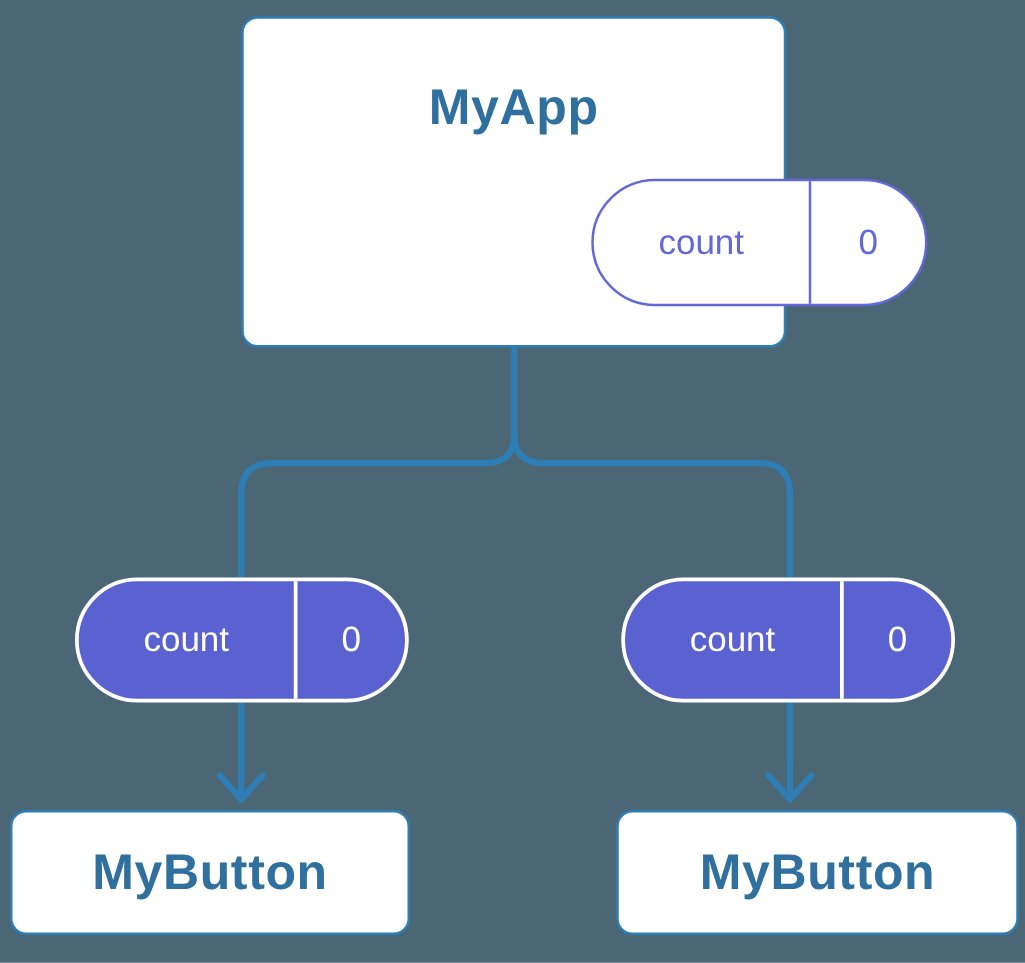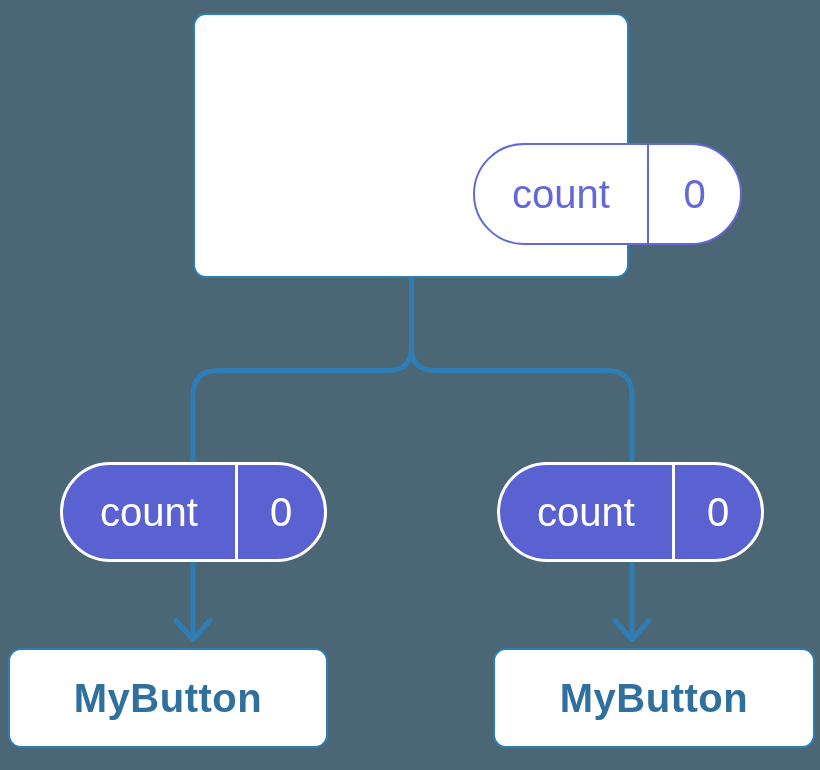--- a/index.html
+++ b/index.html
@@ -56,21 +56,21 @@
   }
   .box-root .component-title {
     margin-top: 51px;
   }
   .state-pill {
     box-sizing: border-box;
     display: flex;
     align-items: stretch;
     border-radius: 60px;
     z-index: 3;
-    font-size: 40px;
+    font-size: 28px;
     line-height: 1;
     justify-content: space-between;
   }
   .pill-outline {
     position: absolute;
     left: 278px;
     top: 128px;
     width: 269px;
     height: 102px;
     background: #FFFFFF;
@@ -111,20 +111,21 @@
   <svg class="connector-layer" width="820" height="770" viewBox="0 0 820 770">
     <g fill="none" stroke="#2F7DB5" stroke-width="5">
       <path d="M 411.5 276 L 411.5 348 Q 411.5 370.5 388 370.5 L 218 370.5 Q 193 370.5 193 395.5 L 193 636"></path>
       <path d="M 411.5 348 Q 411.5 370.5 435 370.5 L 607 370.5 Q 632 370.5 632 395.5 L 632 636"></path>
       <path stroke-linecap="round" stroke-linejoin="round" d="M 176 620.5 L 193 639.5 L 210 620.5"></path>
       <path stroke-linecap="round" stroke-linejoin="round" d="M 615 620.5 L 632 639.5 L 649 620.5"></path>
     </g>
   </svg>
 
   <div class="component-box box-root">
+    <div class="component-title">MyApp</div>
     <div class="state-pill pill-outline">
       <div class="state-name-cell">count</div>
       <div class="state-value-cell">0</div>
     </div>
   </div>
 
   <div class="state-pill pill-filled pill-left">
     <div class="state-name-cell">count</div>
     <div class="state-value-cell">0</div>
   </div>

